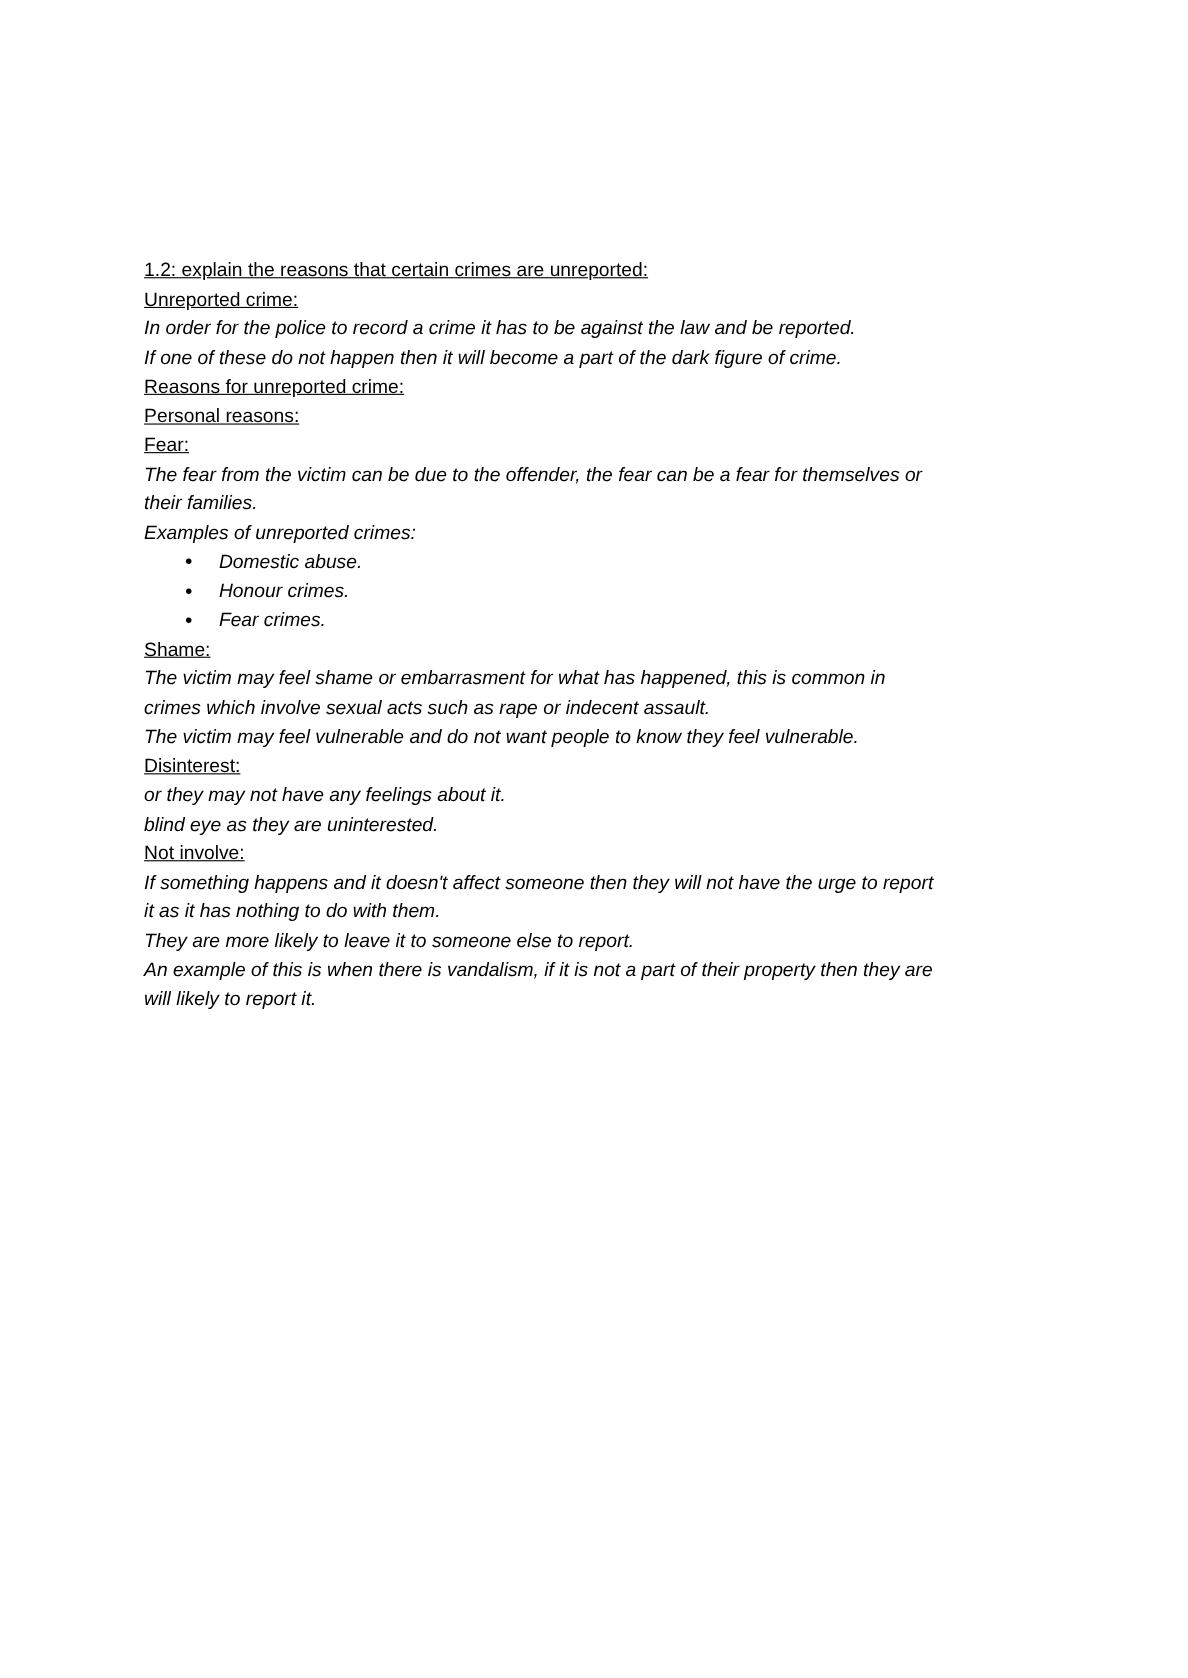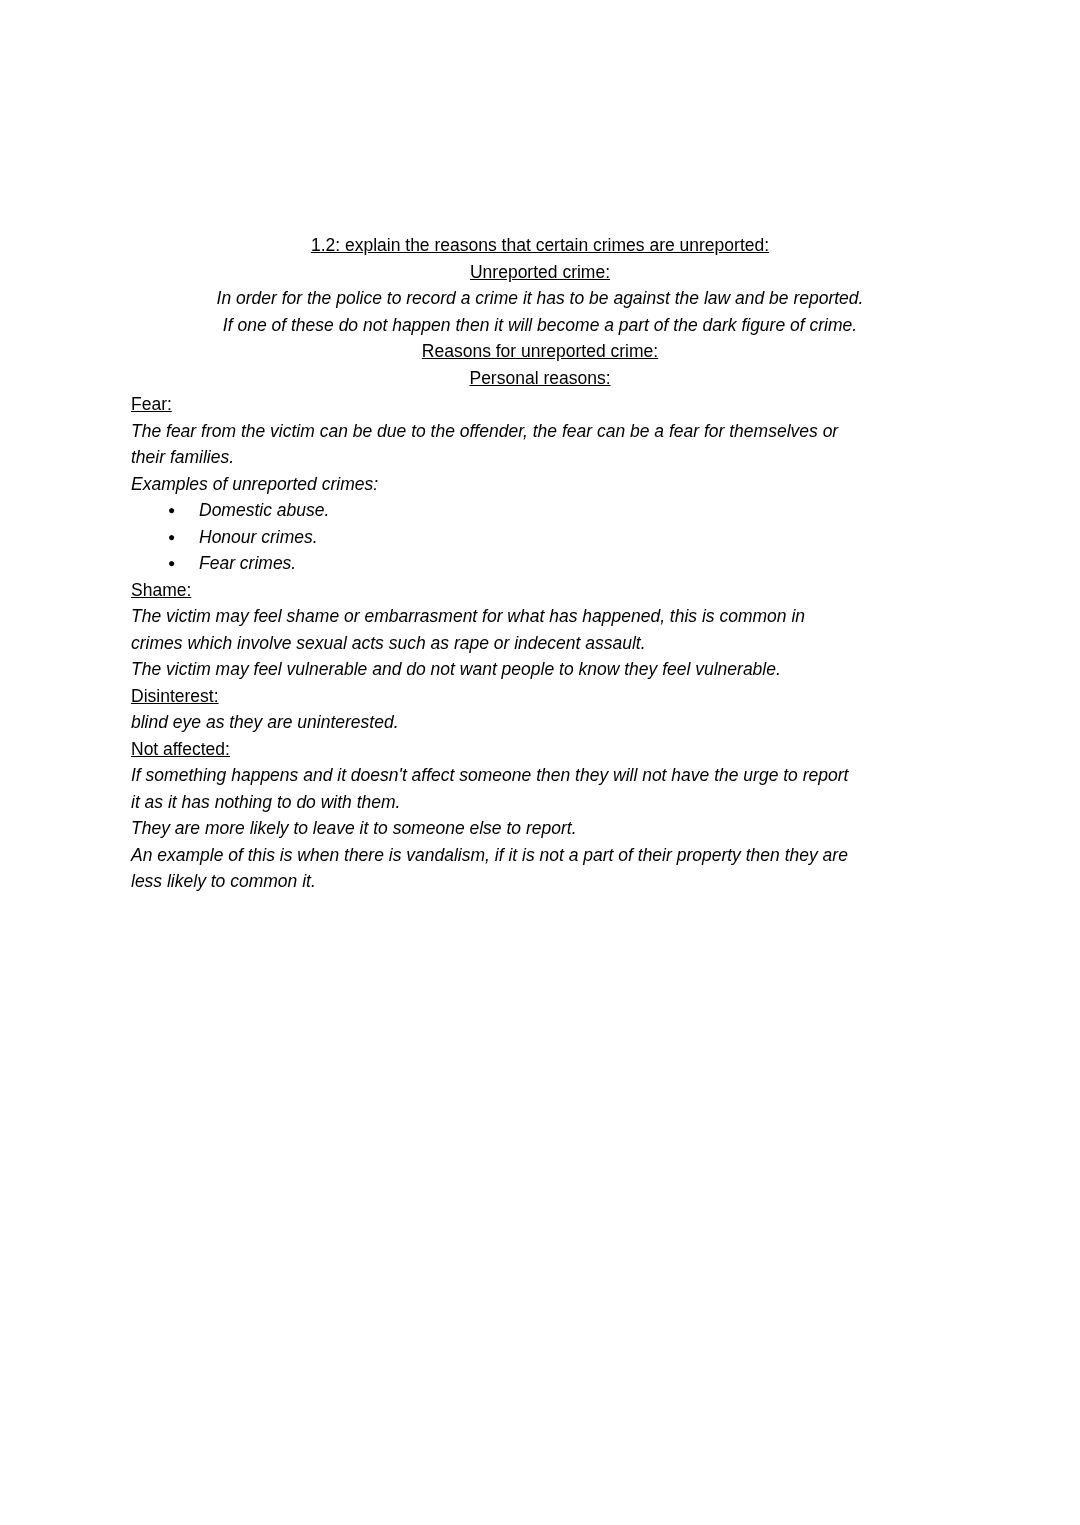--- a/index.html
+++ b/index.html
@@ -29,21 +29,21 @@
     font-size: inherit;
     line-height: inherit;
     font-weight: normal;
   }
   .h {
     font-weight: bold;
     text-decoration: underline;
     font-style: normal;
     white-space: nowrap;
   }
-  .center { text-align: center; }
+  .center { text-align: left; }
   .ln {
     font-style: italic;
     white-space: nowrap;
   }
   .mt { margin-top: 26.5px; }
   .bullets {
     list-style: none;
   }
   .bullets li {
     position: relative;
@@ -91,22 +91,23 @@
       <span>Fear crimes.</span>
     </li>
   </ul>
 
   <h3 class="h mt">Shame:</h3>
   <p class="ln">The victim may feel shame or embarrasment for what has happened, this is common in</p>
   <p class="ln">crimes which involve sexual acts such as rape or indecent assault.</p>
   <p class="ln">The victim may feel vulnerable and do not want people to know they feel vulnerable.</p>
 
   <h3 class="h mt">Disinterest:</h3>
+  <p class="ln">or they may not have any feelings about it.</p>
   <p class="ln">blind eye as they are uninterested.</p>
 
-  <h3 class="h mt">Not affected:</h3>
+  <h3 class="h mt">Not involve:</h3>
   <p class="ln">If something happens and it doesn't affect someone then they will not have the urge to report</p>
   <p class="ln">it as it has nothing to do with them.</p>
   <p class="ln">They are more likely to leave it to someone else to report.</p>
   <p class="ln">An example of this is when there is vandalism, if it is not a part of their property then they are</p>
-  <p class="ln">less likely to common it.</p>
+  <p class="ln">will likely to report it.</p>
 
 </main>
 
 </body></html>

